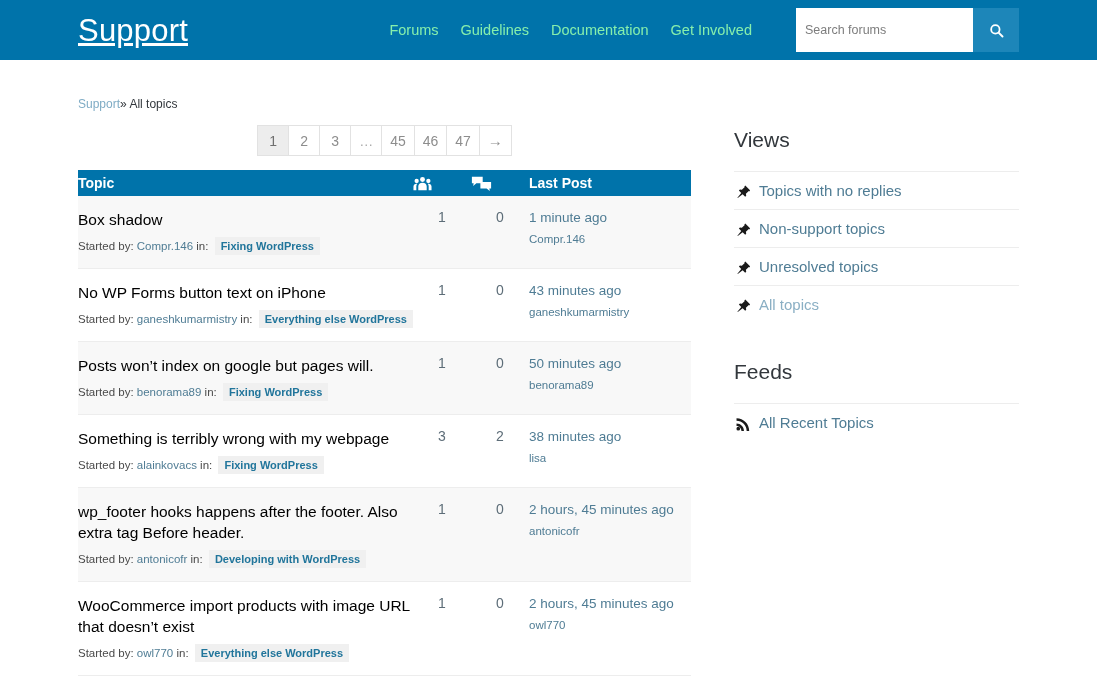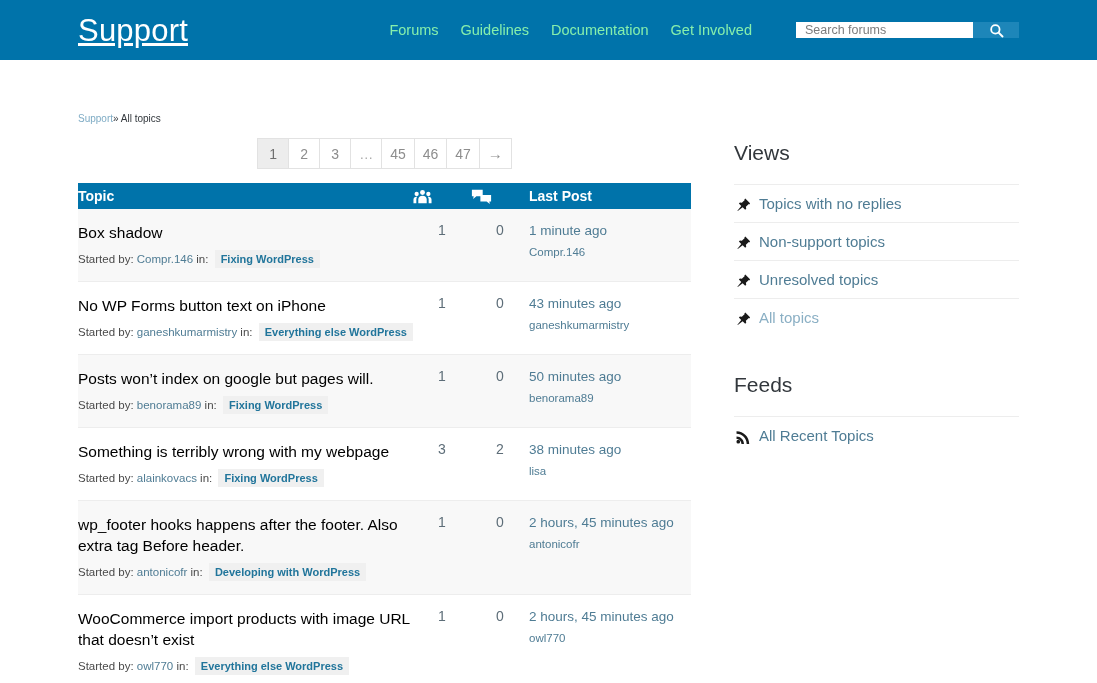--- a/index.html
+++ b/index.html
@@ -40,21 +40,21 @@
     font-size: 14.5px;
     text-decoration: none;
     white-space: nowrap;
   }
 
   #search-wrap {
     display: flex;
     align-items: stretch;
     margin-left: 22px;
     margin-right: 78px;
-    height: 16px;
+    height: 44px;
   }
   #search-input {
     width: 177px;
     border: none;
     outline: none;
     padding: 0 9px;
     font-size: 12.5px;
     color: #444;
     font-family: "Liberation Sans", sans-serif;
     background: #fff;
@@ -74,23 +74,22 @@
 
   
   #page {
     width: 1097px;
     padding: 0 78px;
     position: relative;
   }
 
   #breadcrumb {
     padding-top: 37px;
-    font-size: 10px;
+    font-size: 12px;
     color: #32373c;
-    margin-top: 16px;
   }
   #breadcrumb a { color: #7facc5; text-decoration: none; }
   .crumb-sep { color: #32373c; }
 
   #content-row {
     display: flex;
     margin-top: 14px;
     align-items: flex-start;
   }
 

